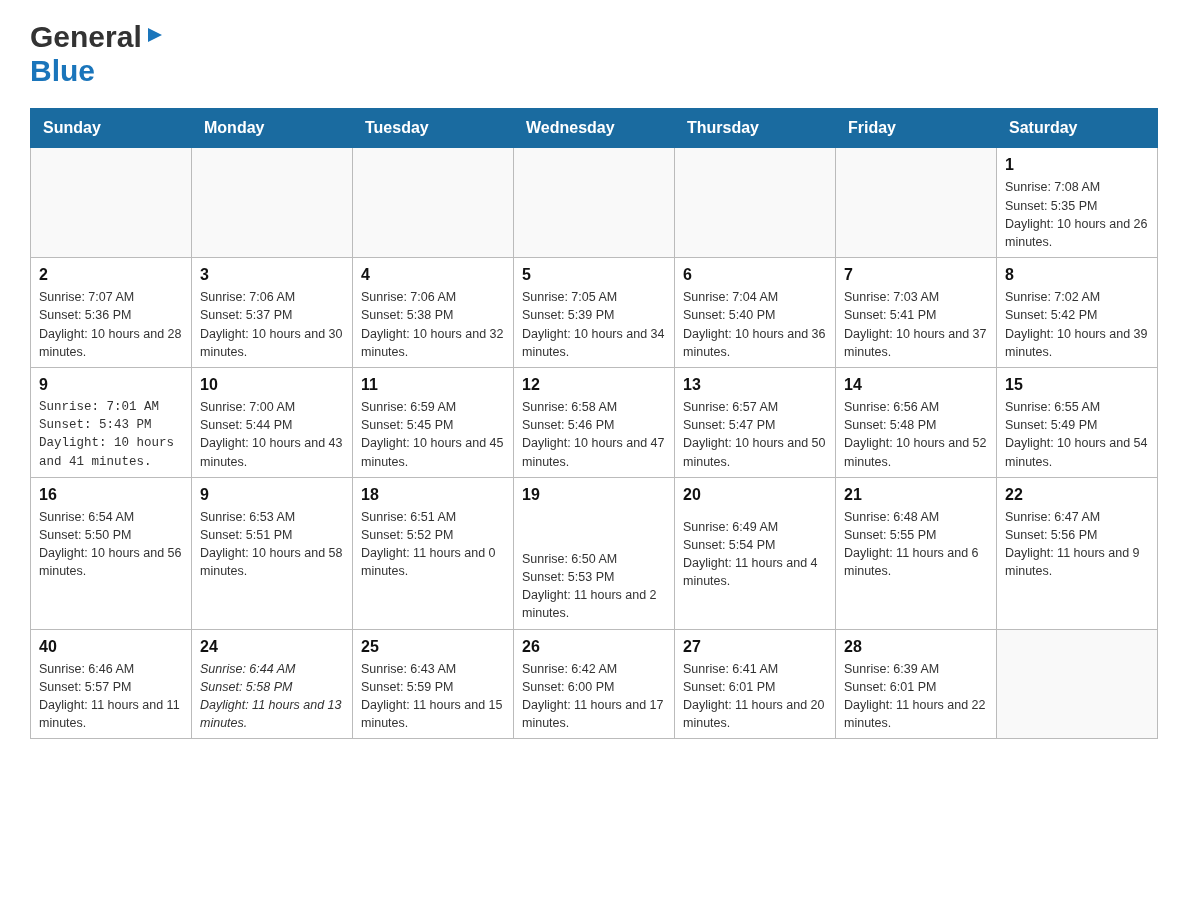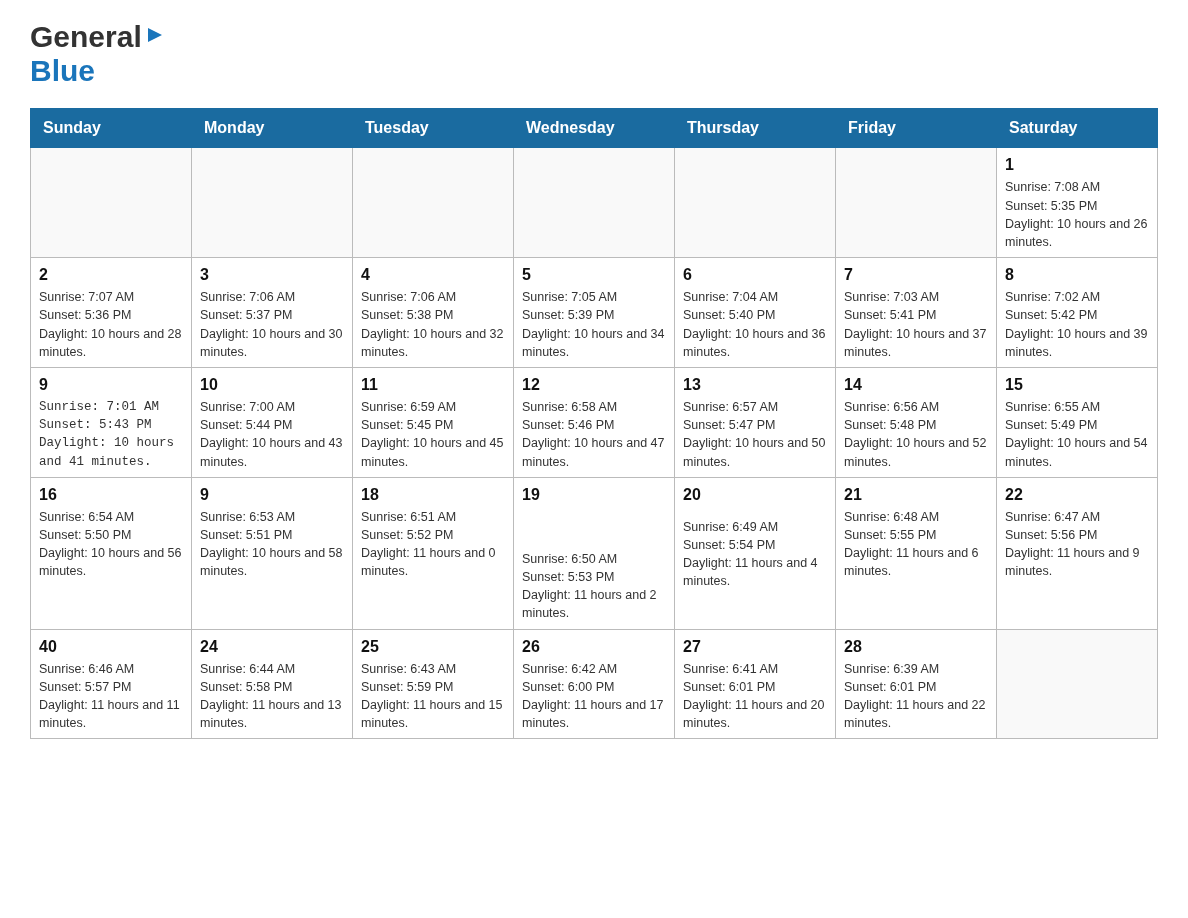--- a/index.html
+++ b/index.html
@@ -274,21 +274,21 @@
       </tr>
       <tr>
         <td>
           <span class="day-number">40</span>
           <div class="day-info" style="white-space: pre-line;">Sunrise: 6:46 AM
 Sunset: 5:57 PM
 Daylight: 11 hours and 11 minutes.</div>
         </td>
         <td>
           <span class="day-number">24</span>
-          <div class="day-info" style="white-space: pre-line;">Sunrise: 6:44 AM
+          <div class="day-info" style="white-space: pre-line; font-style: italic;">Sunrise: 6:44 AM
 Sunset: 5:58 PM
 Daylight: 11 hours and 13 minutes.</div>
         </td>
         <td>
           <span class="day-number">25</span>
           <div class="day-info" style="white-space: pre-line;">Sunrise: 6:43 AM
 Sunset: 5:59 PM
 Daylight: 11 hours and 15 minutes.</div>
         </td>
         <td>

